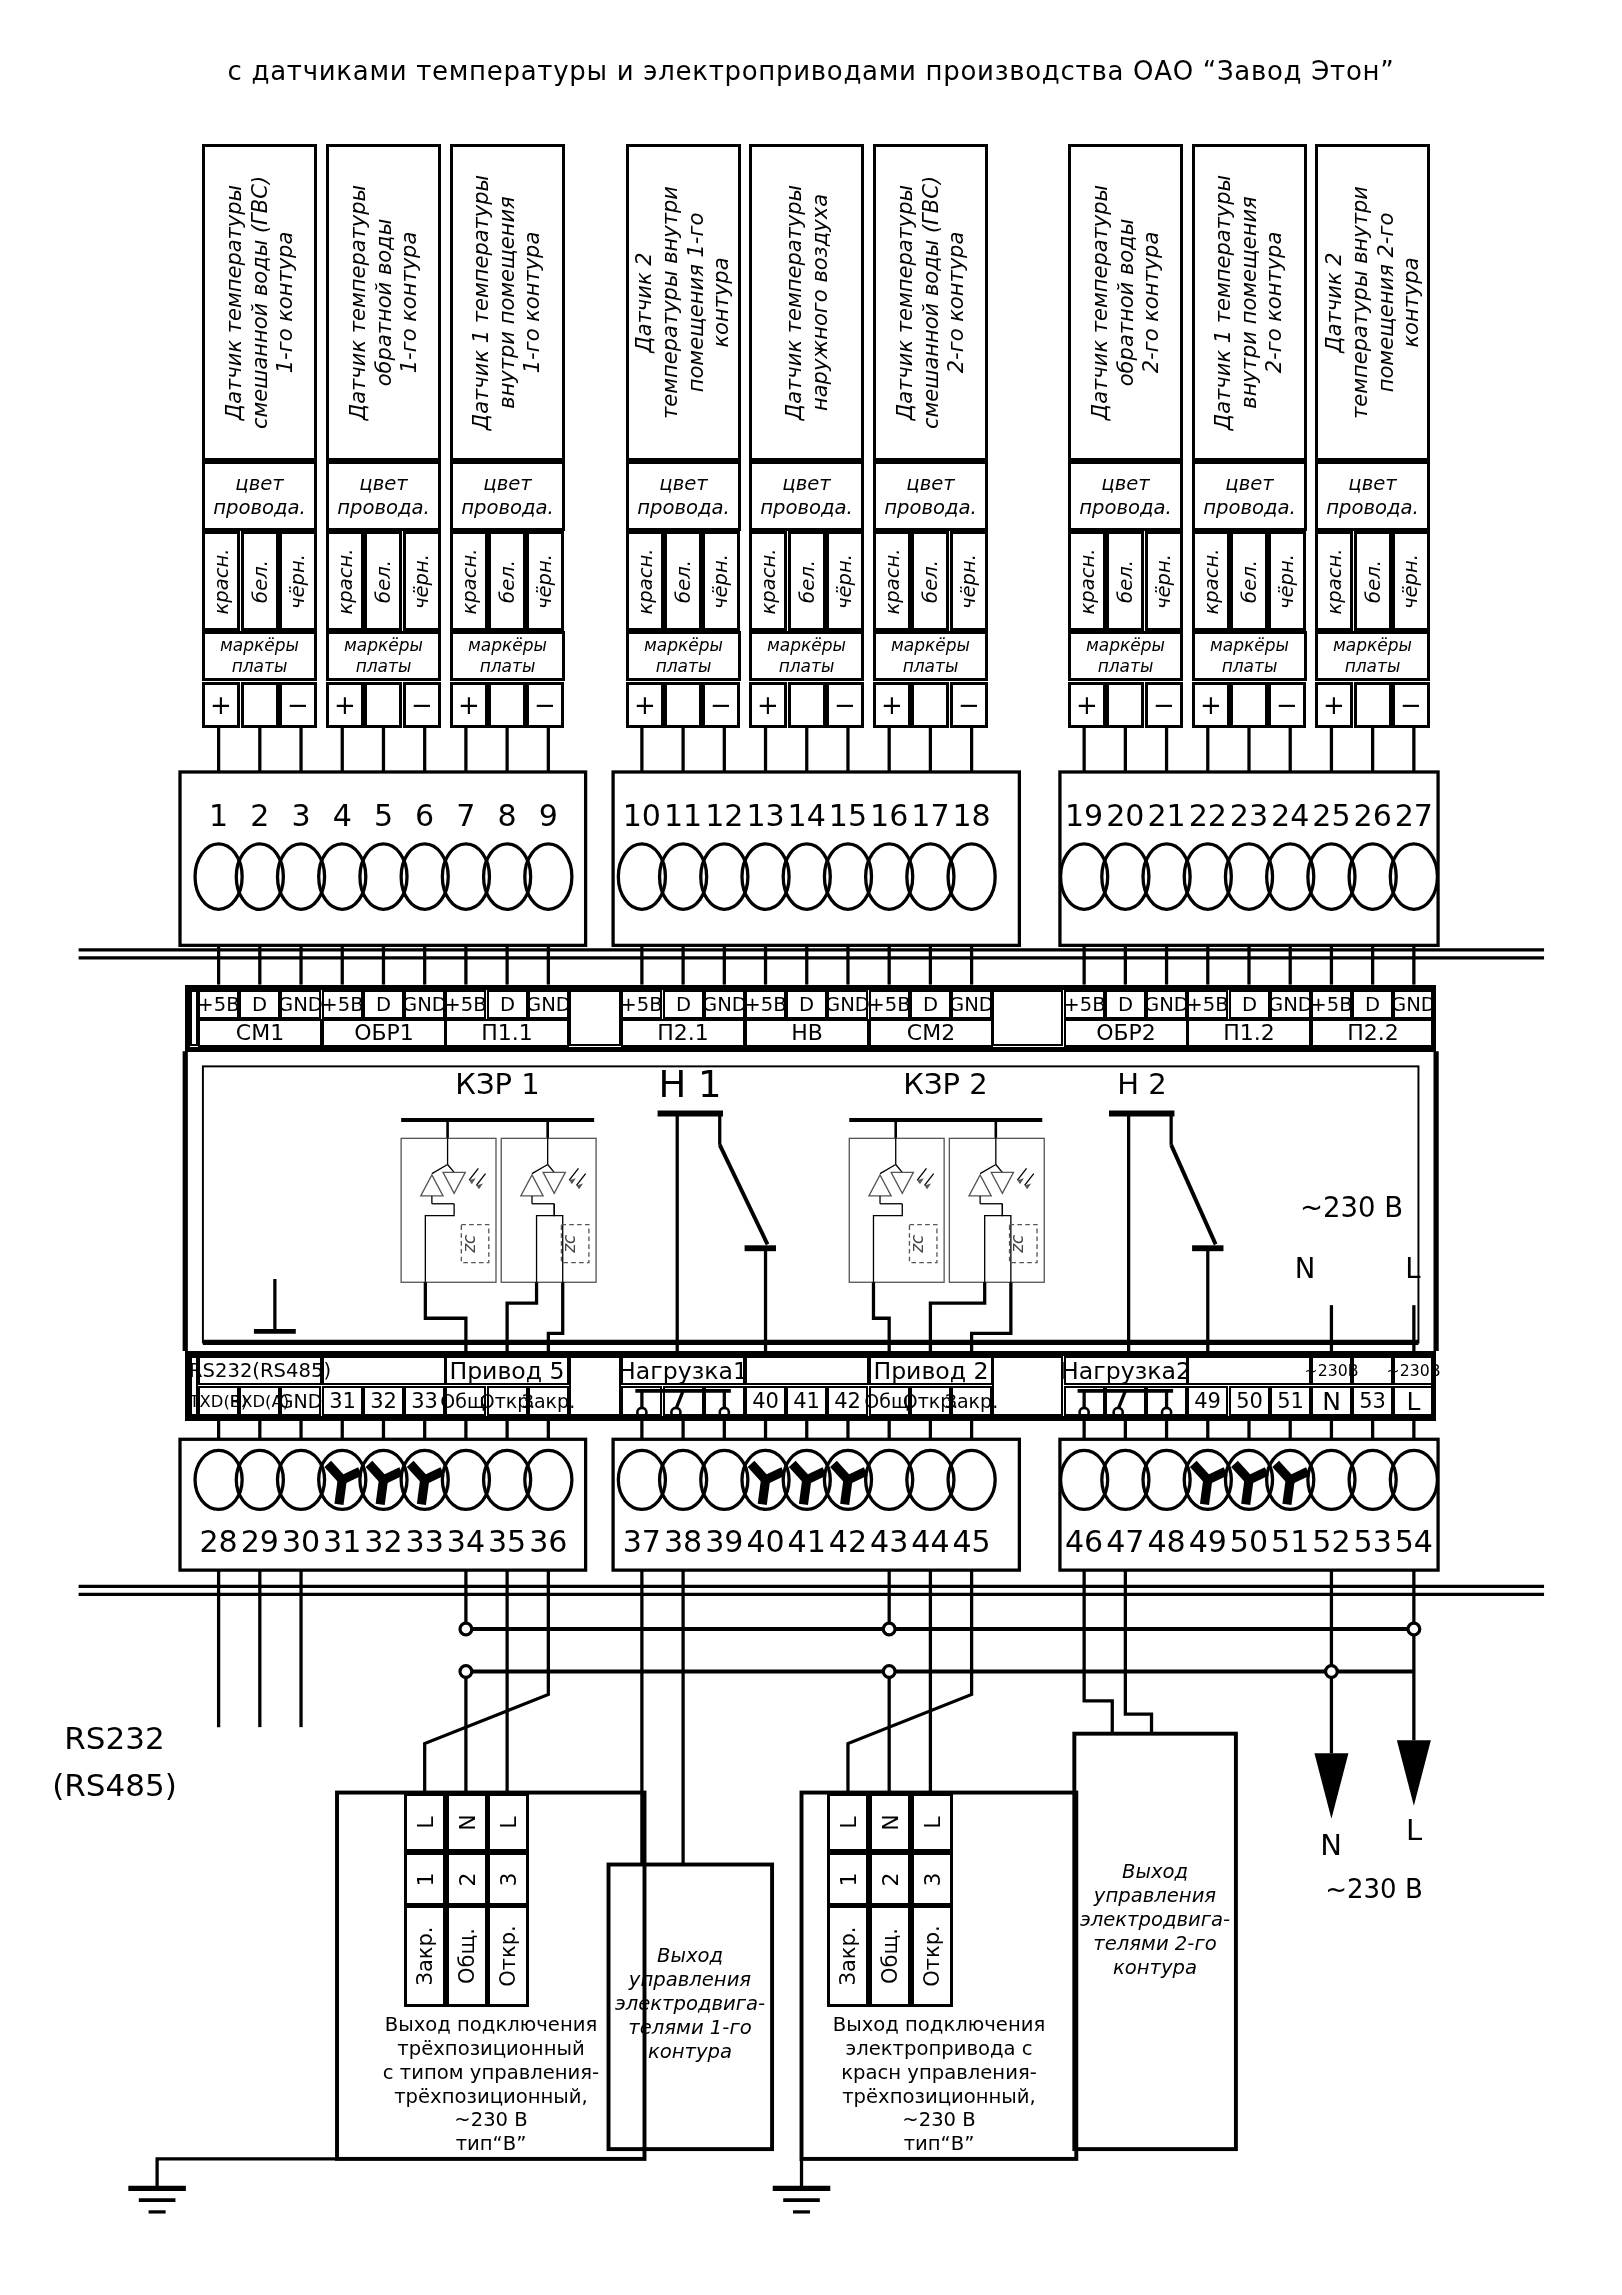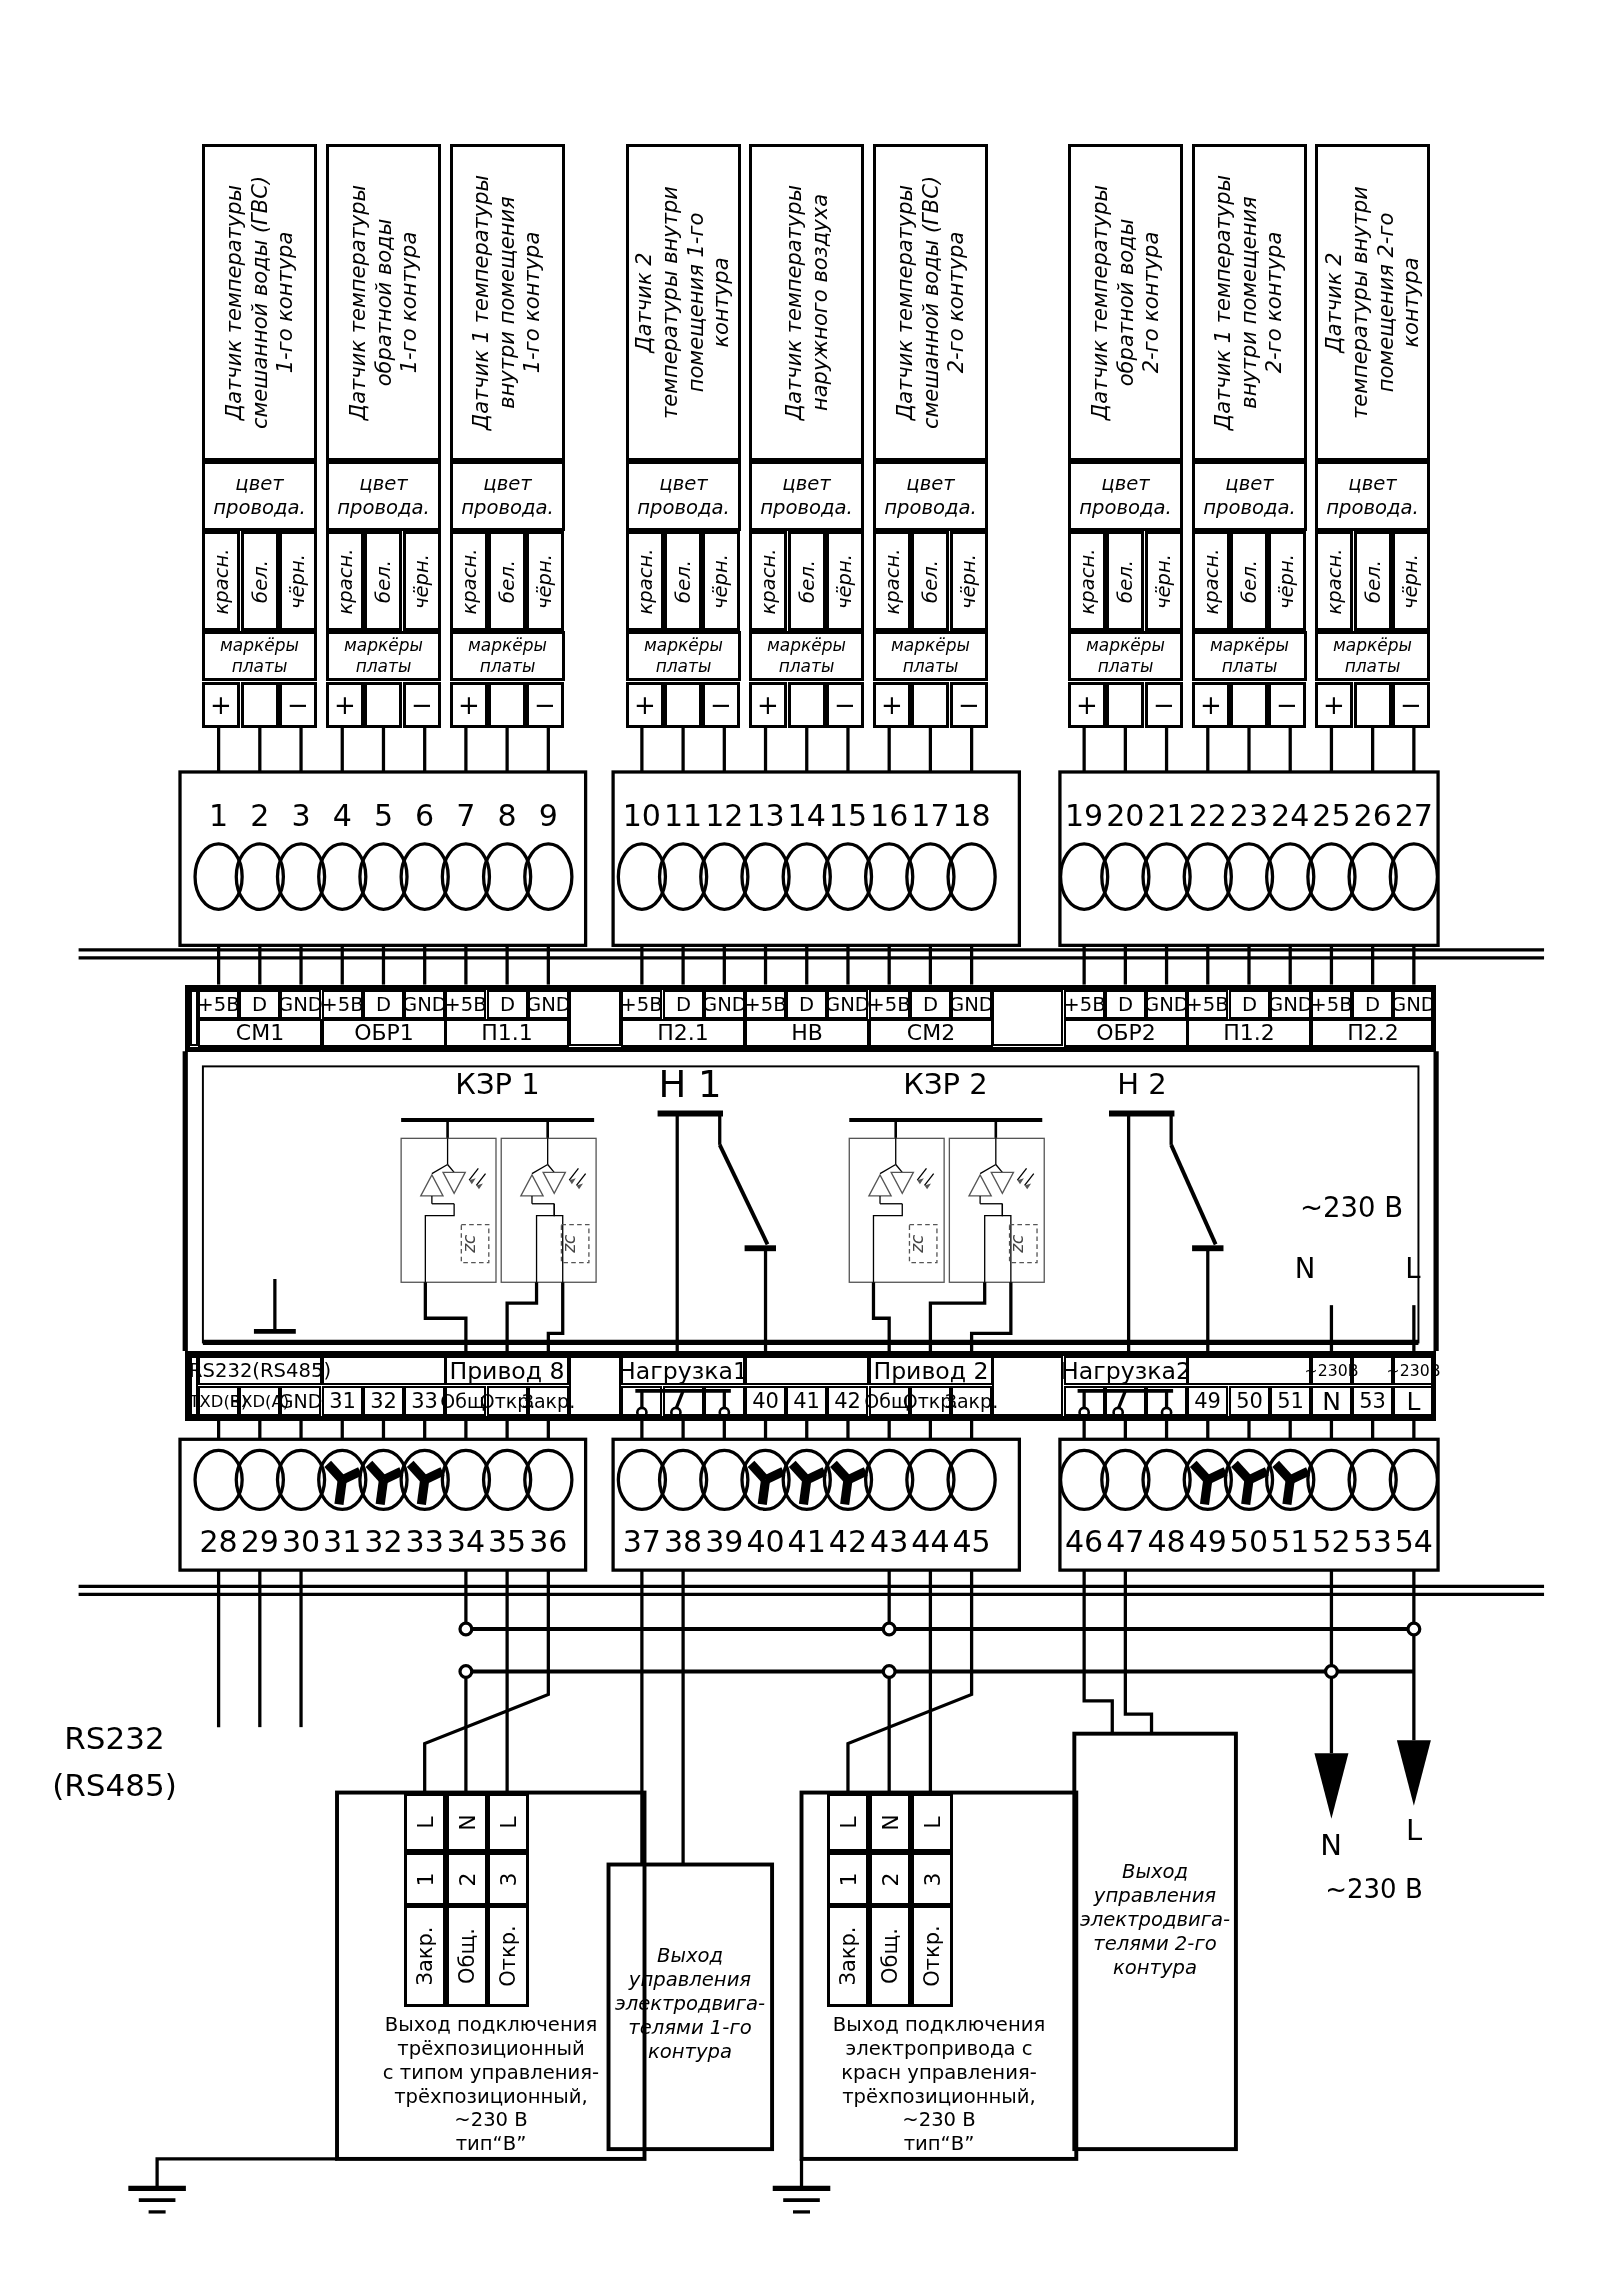--- a/index.html
+++ b/index.html
@@ -388,20 +388,21 @@
       <rect x="1642" y="2650" width="247" height="635" stroke="#000" stroke-width="6" fill="none"></rect>
       <path d="M515,3300 H240 V3345" stroke="#000" stroke-width="5" fill="none"></path>
       <line x1="196" y1="3345" x2="284" y2="3345" stroke="#000" stroke-width="8"></line>
       <line x1="212" y1="3363" x2="268" y2="3363" stroke="#000" stroke-width="6"></line>
       <line x1="227" y1="3381" x2="253" y2="3381" stroke="#000" stroke-width="5"></line>
       <line x1="1225" y1="3300" x2="1225" y2="3345" stroke="#000" stroke-width="5"></line>
       <line x1="1181" y1="3345" x2="1269" y2="3345" stroke="#000" stroke-width="8"></line>
       <line x1="1197" y1="3363" x2="1253" y2="3363" stroke="#000" stroke-width="6"></line>
       <line x1="1212" y1="3381" x2="1238" y2="3381" stroke="#000" stroke-width="5"></line>
     </svg>
+  <div class="title" style="top:56px">с датчиками температуры и электроприводами производства ОАО “Завод Этон”</div>
   <div id="built">
       <div class="abs bx bx6" style="left: 202px; top: 144px; width: 115px; height: 317px;"></div>
       <div class="abs rot cell lines it" style="left: 106px; top: 247px; width: 308px; height: 111px; transform: rotate(-90deg); font-size: 21px; line-height: 26px;">
         <div>
           <div>Датчик температуры</div>
           <div>смешанной воды (ГВС)</div>
           <div>1-го контура</div>
         </div>
       </div>
       <div class="abs bx bx6 cell it lines" style="left: 202px; top: 461px; width: 115px; height: 70px; font-size: 19.6px;">
@@ -854,21 +855,21 @@
       <div class="abs cell" style="left: 1387px; top: 1251px; width: 52px; height: 34px; font-size: 27.5px;">
         <span>L</span>
       </div>
       <div class="abs bx" style="left: 185px; top: 1351px; width: 1251px; height: 70px; border-width: 5.2px;"></div>
       <div class="abs bx bx4" style="left: 190px; top: 1356px; width: 7.9px; height: 60px;"></div>
       <div class="abs bx bx4 cell" style="left: 198px; top: 1356px; width: 124px; height: 29.4px; font-size: 19.6px;">
         <span>RS232(RS485)</span>
       </div>
       <div class="abs bx bx4 cell" style="left: 322px; top: 1356px; width: 124px; height: 29.4px;"></div>
       <div class="abs bx bx4 cell" style="left: 445px; top: 1356px; width: 124px; height: 29.4px; font-size: 23.6px;">
-        <span>Привод 8</span>
+        <span>Привод 5</span>
       </div>
       <div class="abs bx bx4 cell" style="left: 621px; top: 1356px; width: 124px; height: 29.4px; font-size: 23.6px;">
         <span>Нагрузка1</span>
       </div>
       <div class="abs bx bx4 cell" style="left: 745px; top: 1356px; width: 124px; height: 29.4px;"></div>
       <div class="abs bx bx4 cell" style="left: 869px; top: 1356px; width: 124px; height: 29.4px; font-size: 23.6px;">
         <span>Привод 2</span>
       </div>
       <div class="abs bx bx4 cell" style="left: 1064px; top: 1356px; width: 124px; height: 29.4px; font-size: 23.6px;">
         <span>Нагрузка2</span>

